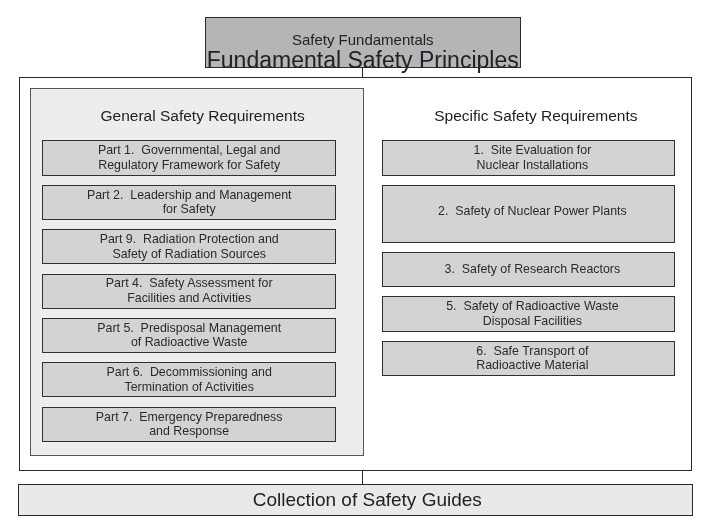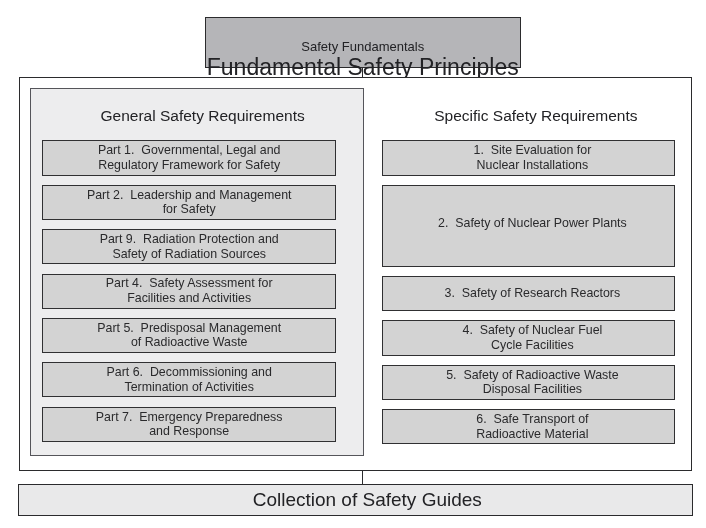--- a/index.html
+++ b/index.html
@@ -22,22 +22,22 @@
     top: 16.5px;
     width: 315.5px;
     height: 51px;
     box-sizing: border-box;
     border: 1.8px solid var(--border-dark, #2b2b2d);
     background: var(--top-box-fill, #b5b5b8);
     text-align: center;
     color: var(--title-color, #222225);
   }
   .top-box .line1 {
-    margin-top: 18px;
-    font-size: 13px;
+    margin-top: 11px;
+    font-size: 15px;
     line-height: 21.7px;
     white-space: pre;
   }
   .top-box .line2 {
     font-size: 23px;
     line-height: 20.9px;
     white-space: pre;
   }
   .connector {
     position: absolute;
@@ -120,21 +120,21 @@
     line-height: 14.7px;
     white-space: pre-wrap;
   }
   .right-col .req-box {
     padding-left: 7px;
   }
   .req-box .group + .group {
     margin-top: 11px;
   }
   .req-box.rows-2 {
-    height: 82px;
+    height: 58px;
     padding-bottom: 4px;
     line-height: 15.2px;
   }
   .bottom-bar {
     position: absolute;
     left: 18px;
     top: 483.5px;
     width: 674.5px;
     height: 32.5px;
     box-sizing: border-box;
@@ -183,22 +183,20 @@
         </div>
     </div>
 
     <div class="right-col">
       <div class="col-title">Specific Safety Requirements</div>
       <div class="boxes" id="right-boxes">
           <div class="req-box"><div class="group">1.  Site Evaluation for
 Nuclear Installations</div></div>
           <div class="req-box rows-2"><div class="group">2.  Safety of Nuclear Power Plants</div></div>
           <div class="req-box"><div class="group">3.  Safety of Research Reactors</div></div>
-          <div class="req-box"><div class="group">4.  Safety of Nuclear Fuel
-Cycle Facilities</div></div>
           <div class="req-box"><div class="group">5.  Safety of Radioactive Waste
 Disposal Facilities</div></div>
           <div class="req-box"><div class="group">6.  Safe Transport of
 Radioactive Material</div></div>
         </div>
     </div>
 
   </div>
 
   <div class="connector bottom"></div>

